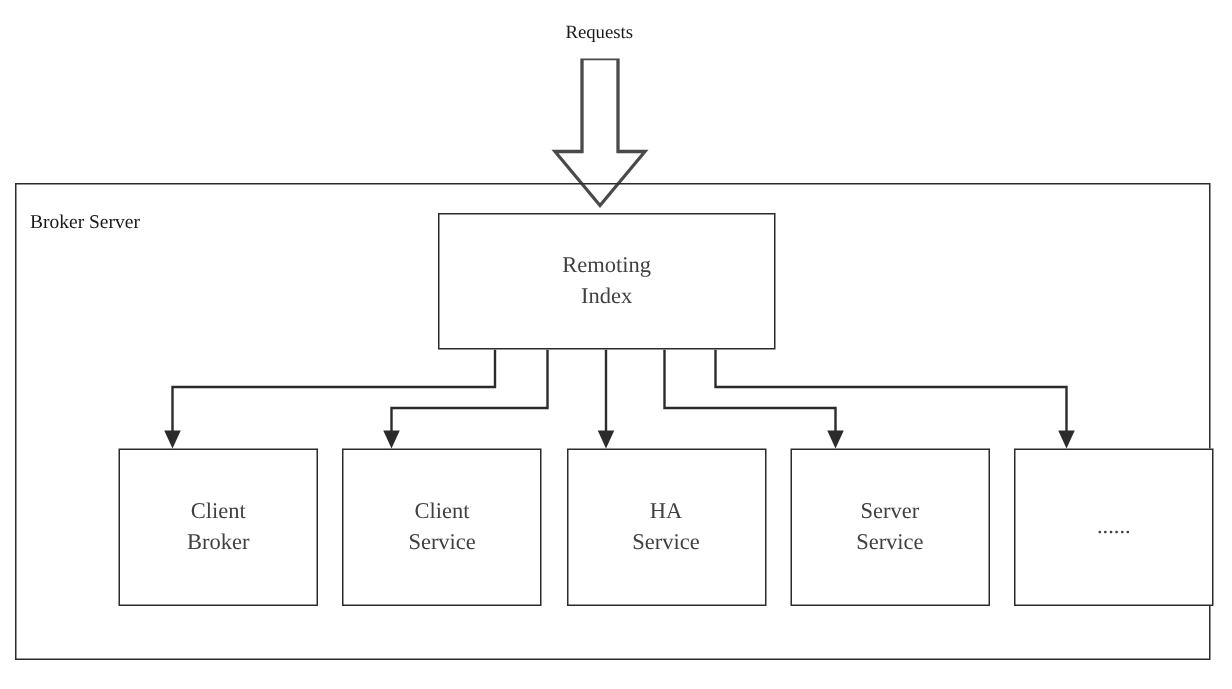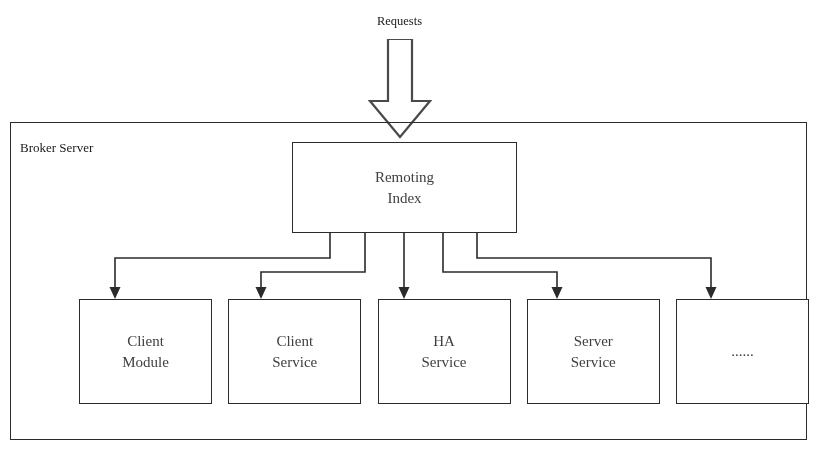--- a/index.html
+++ b/index.html
@@ -149,21 +149,21 @@
       <div>Remoting</div>
       <div>Index</div>
     </div>
   </div>
 
   <div id="leaf-row">
 
     <div class="leaf-box">
       <div class="box-text">
         <div>Client</div>
-        <div>Module</div>
+        <div>Broker</div>
       </div>
     </div>
 
     <div class="leaf-box">
       <div class="box-text">
         <div>Client</div>
         <div>Service</div>
       </div>
     </div>
 

